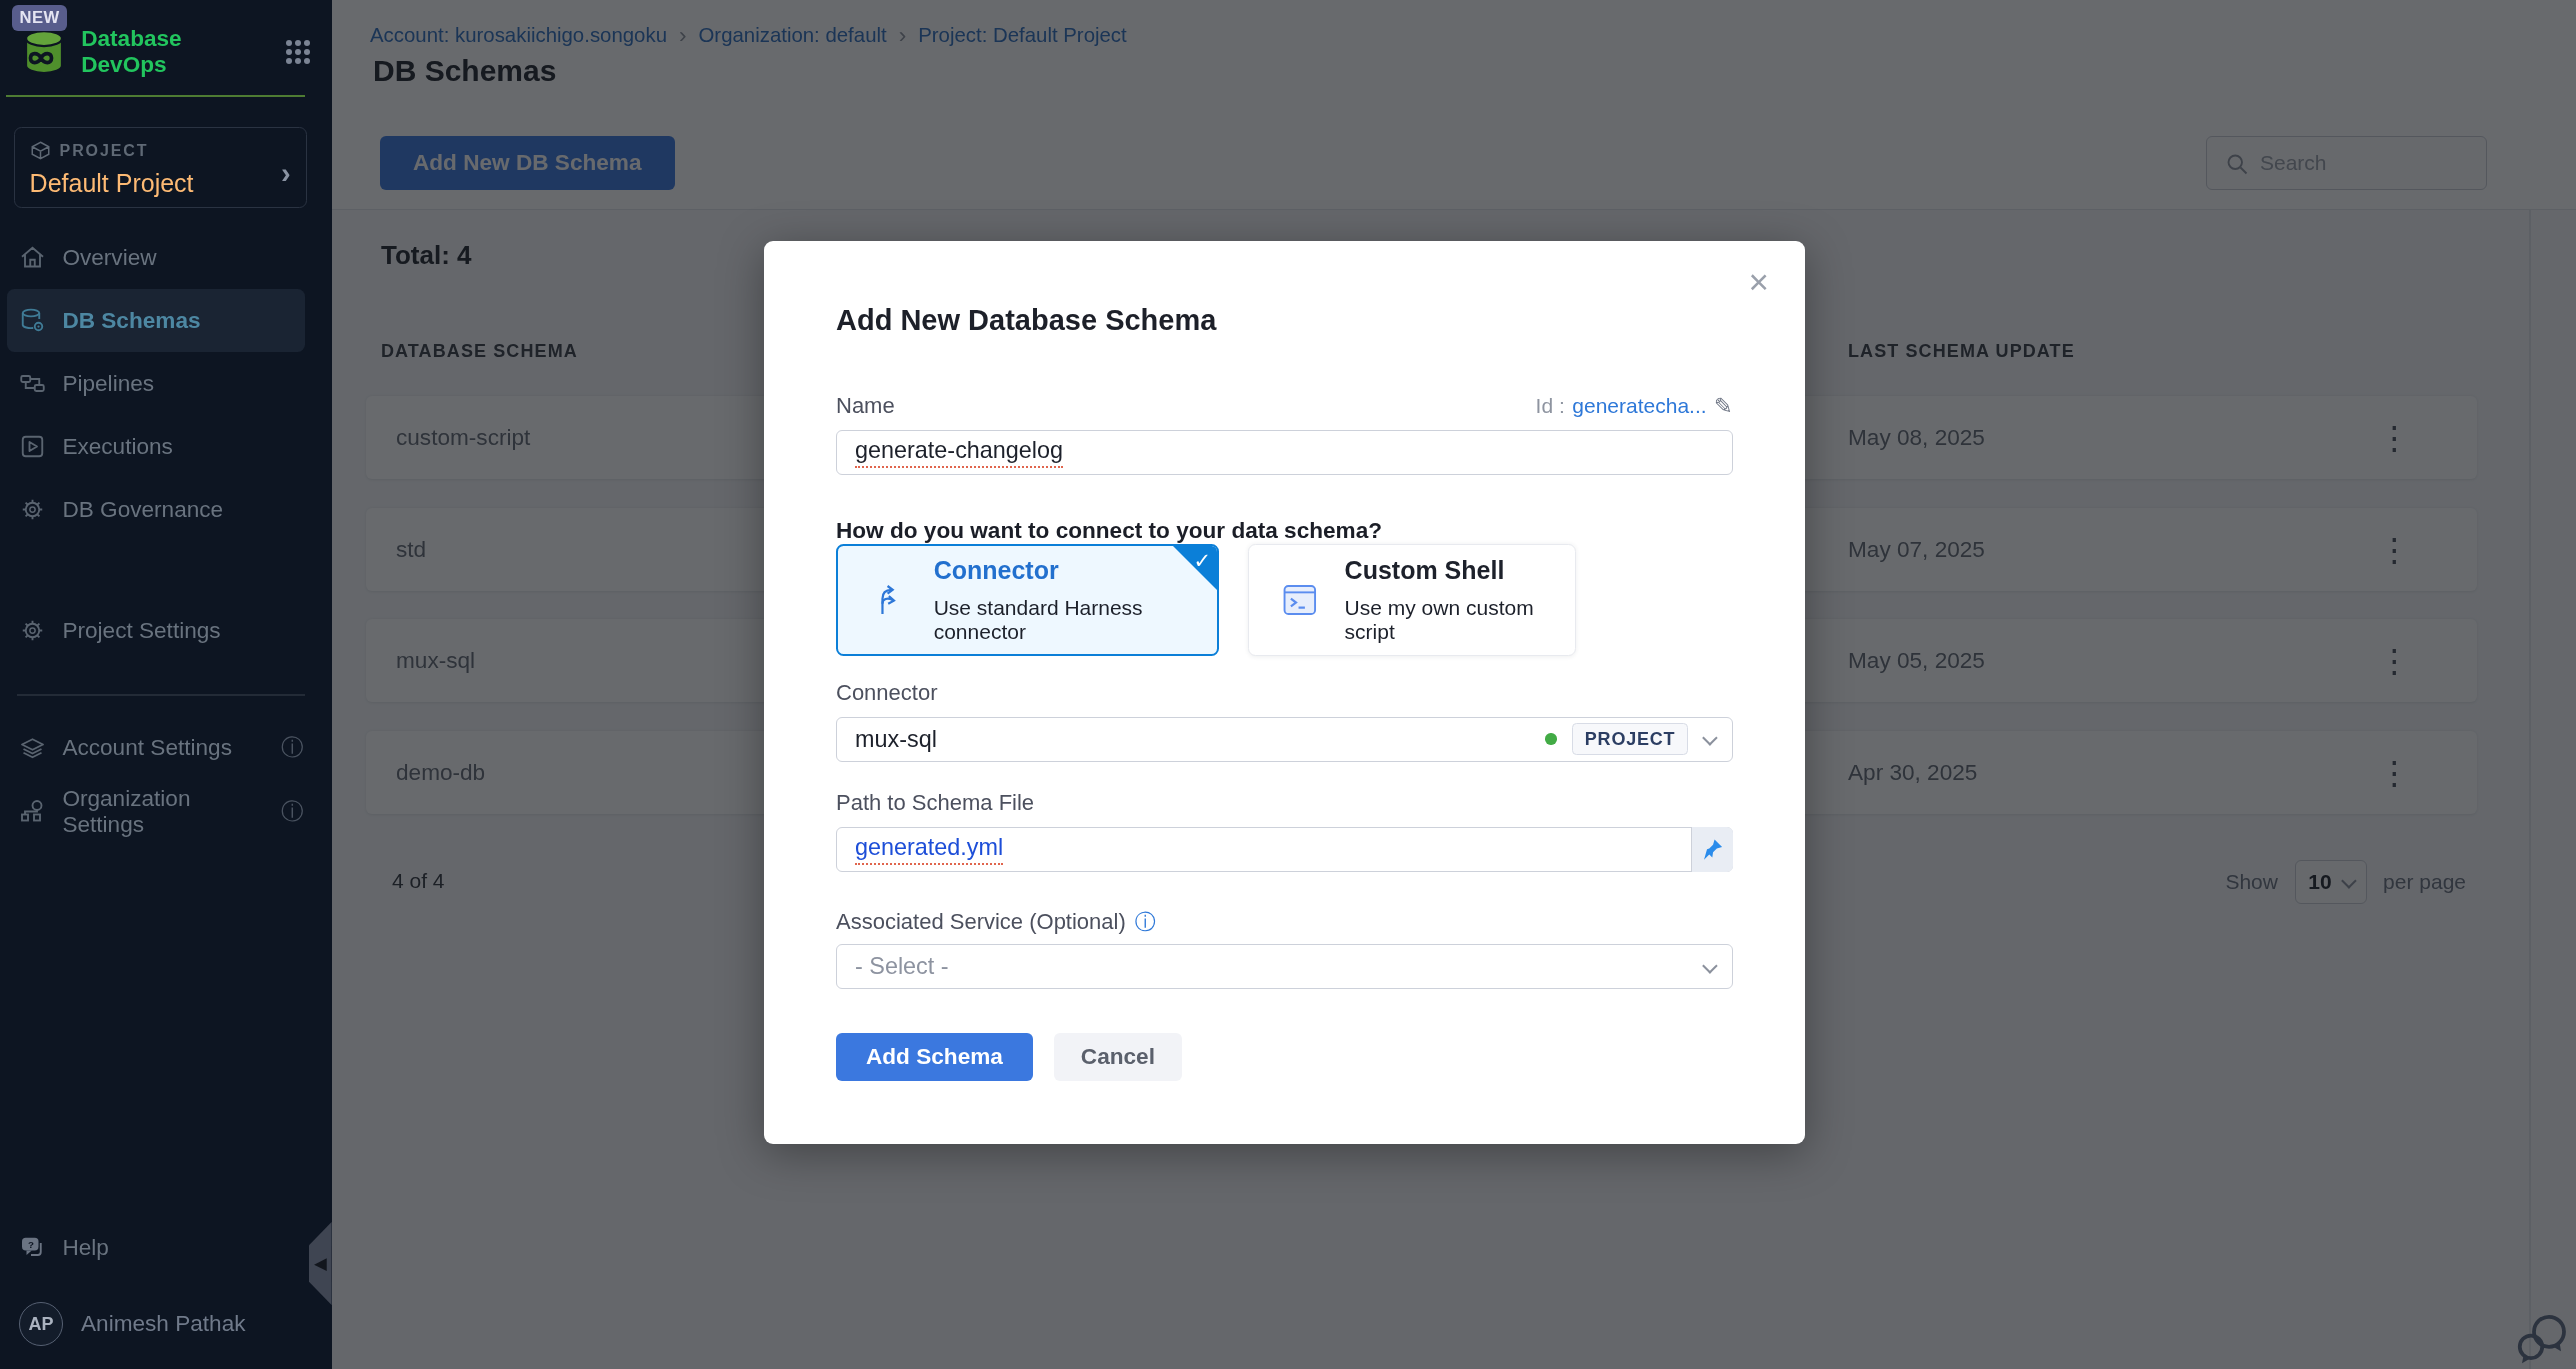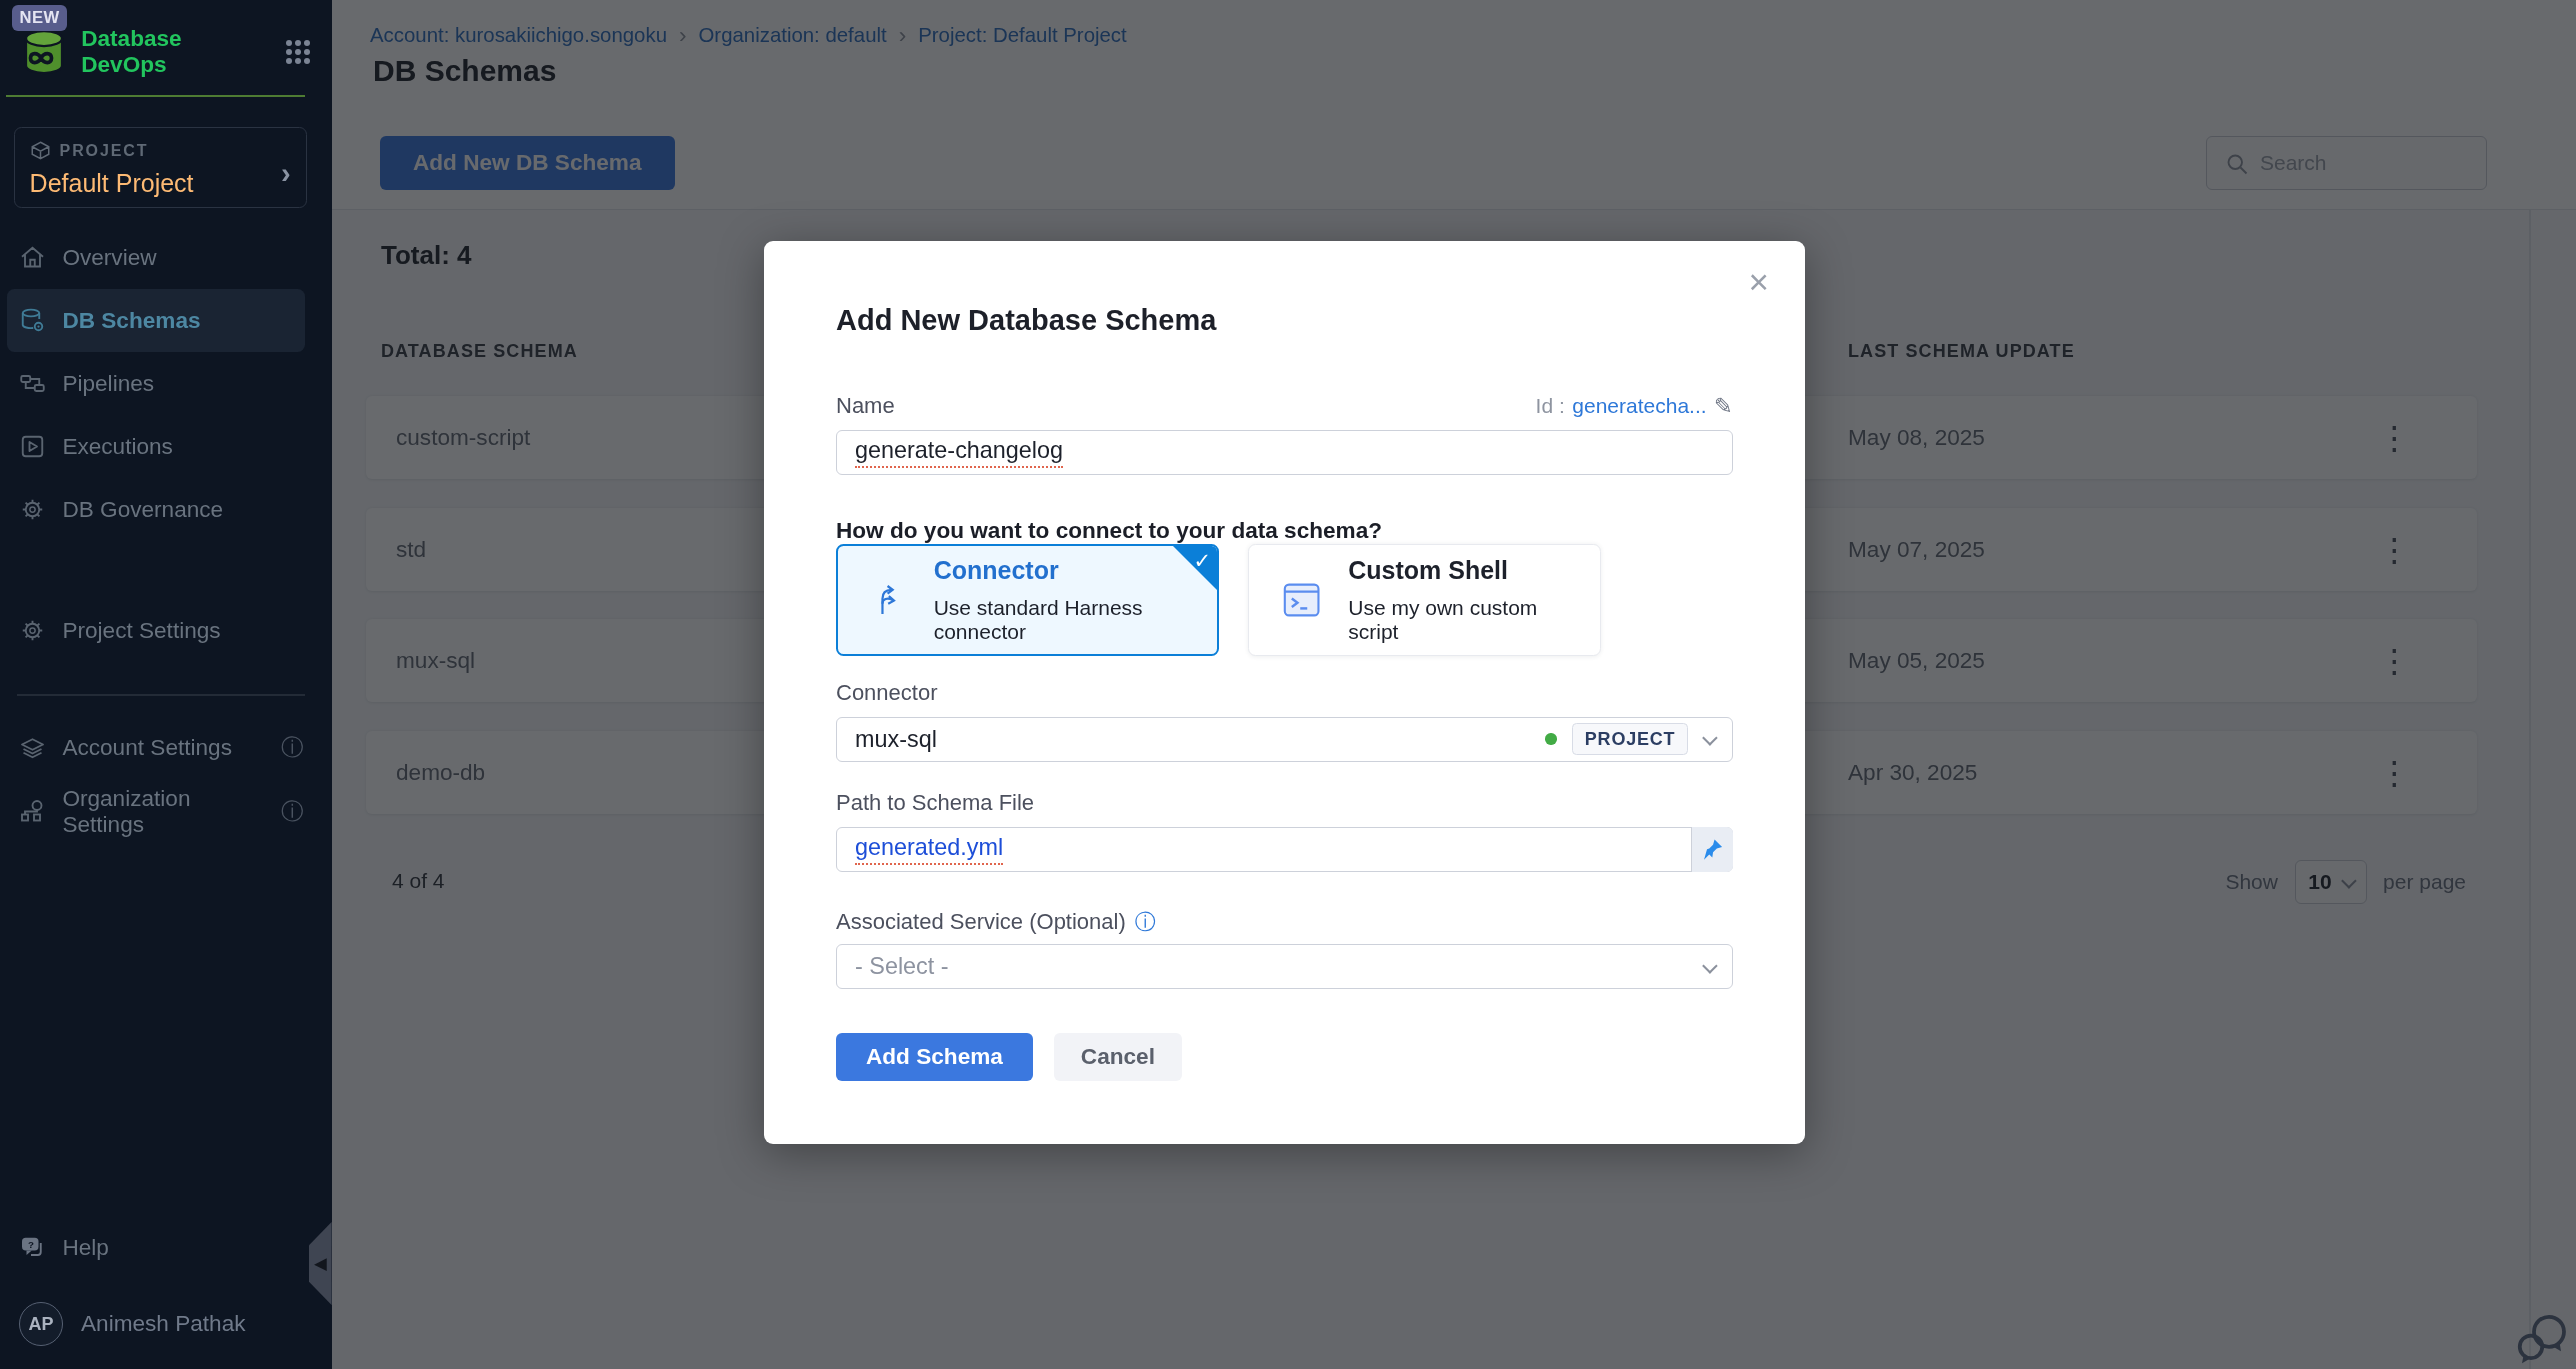--- a/index.html
+++ b/index.html
@@ -68,21 +68,21 @@
   .id-group { display:flex; align-items:center; gap:7.5px; font-size:21px; }
   .id-label { color:#8e94a0; }
   .id-value { color:#2e78d8; cursor:pointer; }
   .edit-ic { color:#707786; font-size:22.6px; cursor:pointer; }
   .t-input { margin-top:12px; height:45px; border:1.5px solid #cdd1da; border-radius:6px; display:flex; align-items:center; padding:0 18px; font-size:23.4px; color:#1d212b; background:#fff; position:relative; }
   .spell { border-bottom:2.3px dotted #e0654d; padding-bottom:2.3px; }
   .question { margin-top:43px; font-size:22.6px; font-weight:bold; color:#1b1e27; height:26px; }
   .cards { display:flex; gap:29px; margin-top:0; }
   .opt-card { position:relative; height:112px; border-radius:7.5px; display:flex; align-items:center; padding:0 22.6px 0 33px; gap:27px; cursor:pointer; }
   .opt-card.selected { width:383px; background:#eef8ff; border:2.3px solid #0b7fd8; overflow:hidden; }
-  .opt-card.plain { width:353px; background:#ffffff; border:1.5px solid #e8eaef; box-shadow:0 0.8px 4.5px rgba(40,50,70,.08); }
+  .opt-card.plain { width:328px; background:#ffffff; border:1.5px solid #e8eaef; box-shadow:0 0.8px 4.5px rgba(40,50,70,.08); }
   .opt-txt .t { font-size:25px; font-weight:bold; color:#1d212b; }
   .opt-card.selected .opt-txt .t { color:#2270ce; }
   .opt-txt .s { margin-top:10.6px; font-size:21px; color:#1d212b; }
   .corner { position:absolute; top:0; right:0; width:0; height:0; border-top:44px solid #0b7fd8; border-left:44px solid transparent; }
   .corner-check { position:absolute; top:3px; right:6px; color:#ffffff; font-size:21px; font-weight:bold; }
   .sect-label { margin-top:26px; font-size:22px; color:#4c505e; height:22.6px; display:flex; align-items:center; gap:9px; }
   .select-box { margin-top:12px; height:45px; border:1.5px solid #cdd1da; border-radius:6px; display:flex; align-items:center; padding:0 18px; font-size:23.4px; color:#1d212b; cursor:pointer; background:#fff; }
   .select-box .right { margin-left:auto; display:flex; align-items:center; gap:15px; }
   .dot { width:11.3px; height:11.3px; border-radius:50%; background:#42ab45; }
   .scope-badge { border:1.5px solid #d8dce6; background:#f7f8fb; border-radius:4.5px; padding:4.5px 12px; font-size:18px; font-weight:bold; letter-spacing:0.8px; color:#2c3e63; }

